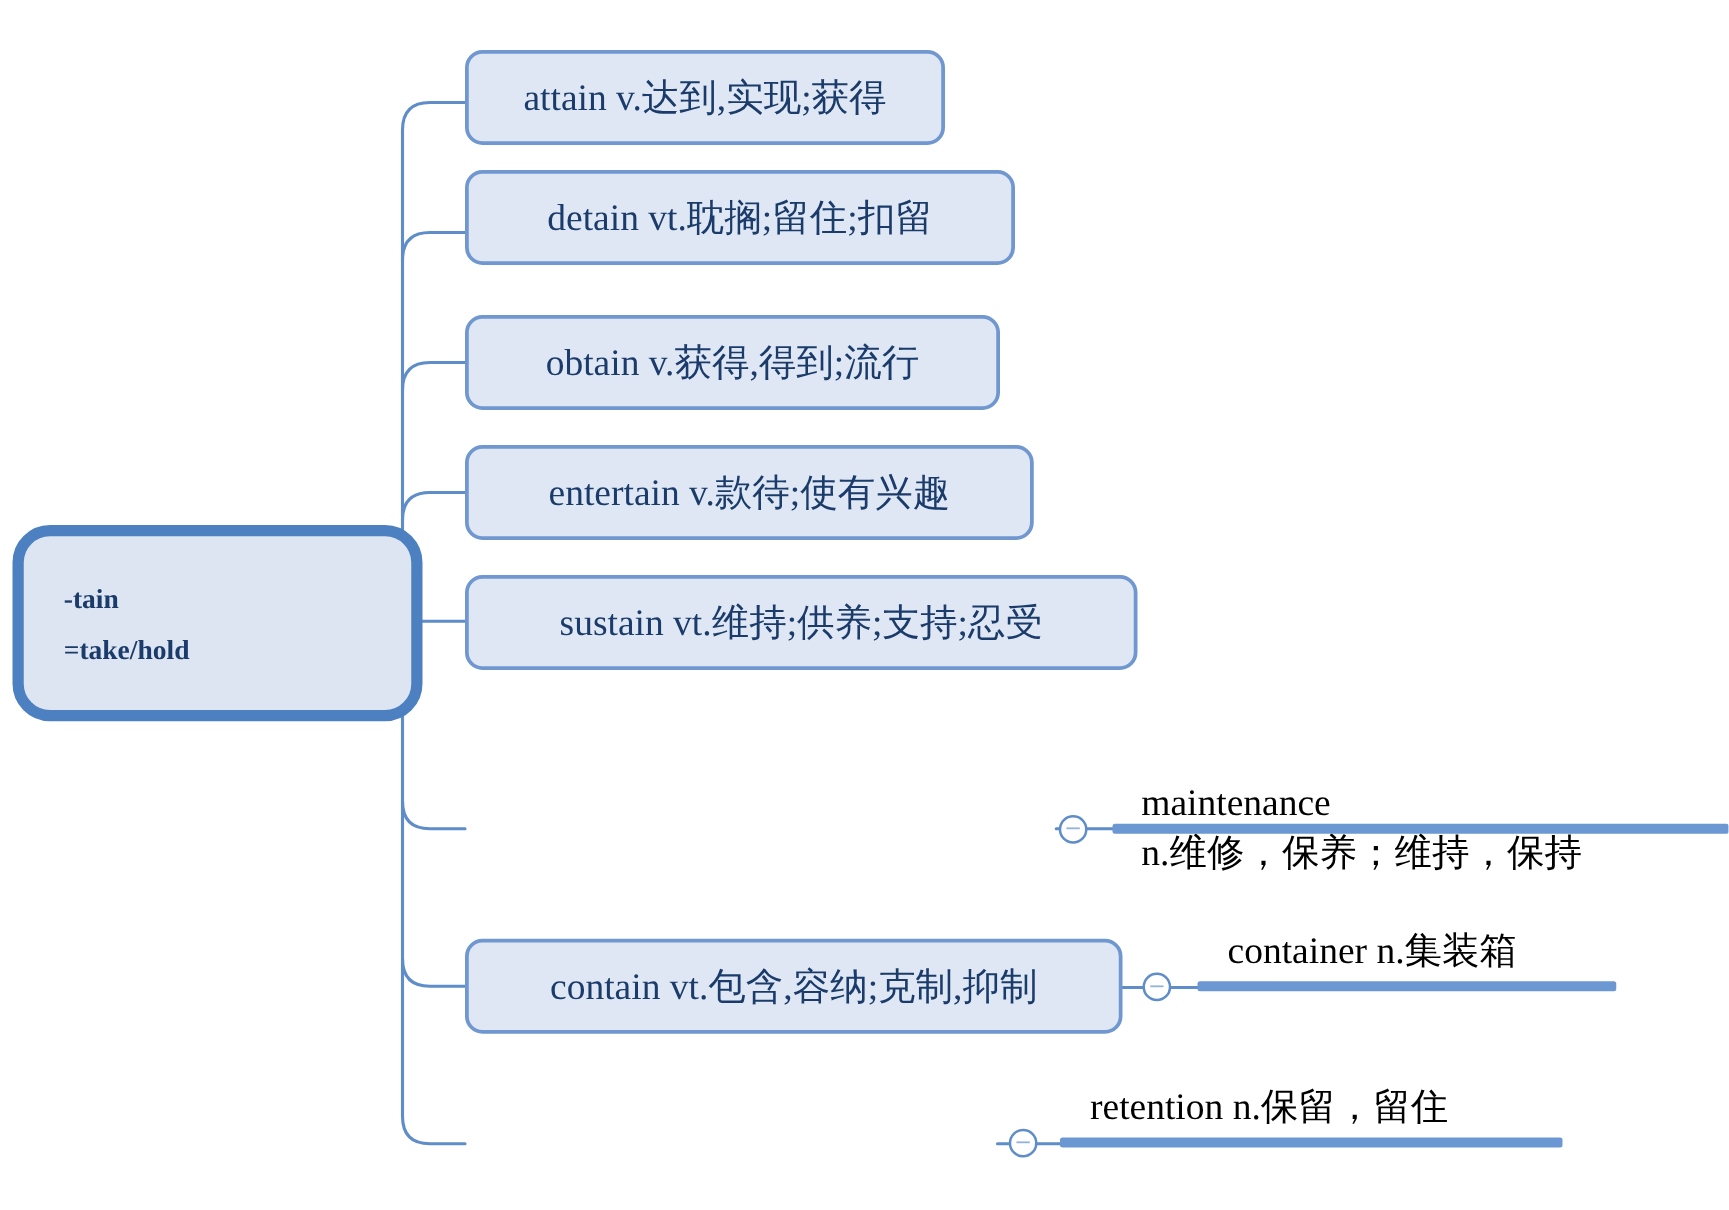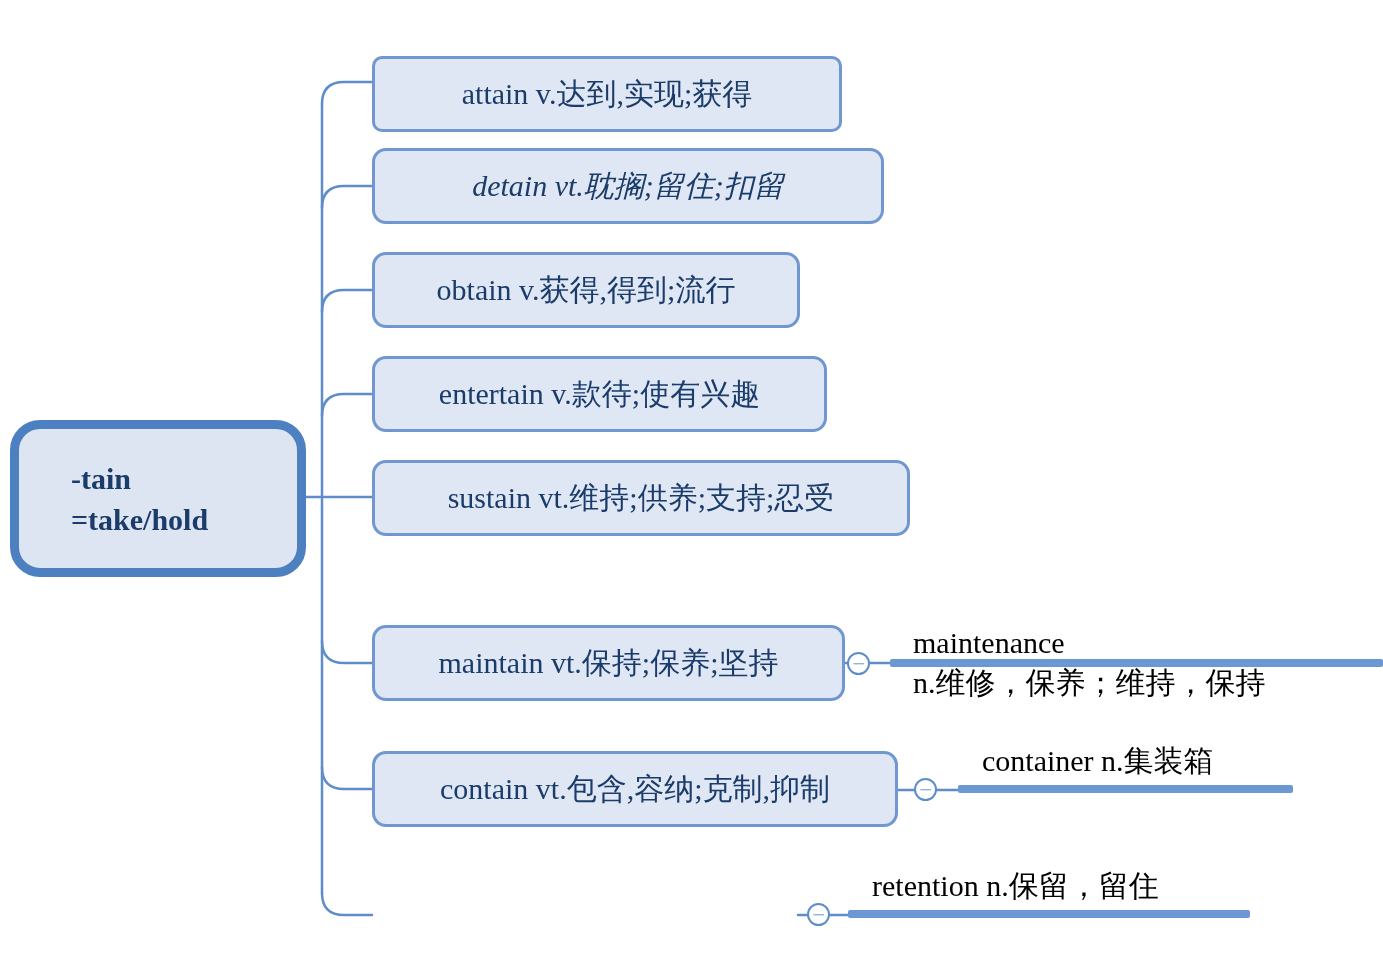--- a/index.html
+++ b/index.html
@@ -7,45 +7,45 @@
     position:relative;
     width:1383px;height:968px;
     background:#ffffff;
     font-family:"Liberation Serif","DejaVu Serif",serif;
     overflow:hidden;
   }
   svg.connectors{position:absolute;left:0;top:0;pointer-events:none;}
 
   
   .root-node{
-    position:absolute;left:10px;top:420px;width:296px;height:157px;
+    position:absolute;left:10px;top:420px;width:328px;height:157px;
     box-sizing:border-box;
     background:#dce5f1;
     border:9px solid #4d80c0;
     border-radius:30px;
     display:flex;flex-direction:column;justify-content:center;
-    padding-left:52px;
-    color:#1b3c6b;font-weight:bold;font-size:30px;line-height:41px;
+    padding-left:32px;
+    color:#1b3c6b;font-weight:bold;font-size:22px;line-height:41px;
     cursor:default;
   }
 
   
   .node{
     position:absolute;height:76px;
     box-sizing:border-box;
     background:#dee7f3;
     border:3.5px solid #7097cf;
     border-radius:14px;
     display:flex;align-items:center;justify-content:center;
     padding:0 24px;
     color:#1b3c6b;font-size:30px;white-space:nowrap;
     cursor:default;
   }
-  .n-attain   {left:372px;top:56px; width:470px;border-radius:10px;}
-  .n-detain   {left:372px;top:148px;width:512px;font-style:italic;}
+  .n-attain   {left:372px;top:40px; width:384px;}
+  .n-detain   {left:372px;top:136px;width:440px;}
   .n-obtain   {left:372px;top:252px;width:428px;}
   .n-entertain{left:372px;top:356px;width:455px;}
   .n-sustain  {left:372px;top:460px;width:538px;}
   .n-maintain {left:372px;top:625px;width:473px;}
   .n-contain  {left:372px;top:751px;width:526px;}
   .n-retain   {left:372px;top:877px;width:426px;}
 
   
   .toggle{
     position:absolute;width:23px;height:23px;box-sizing:border-box;
@@ -115,23 +115,20 @@
     </div>
   <div class="node n-obtain">
       <span>obtain v.获得,得到;流行</span>
     </div>
   <div class="node n-entertain">
       <span>entertain v.款待;使有兴趣</span>
     </div>
   <div class="node n-sustain">
       <span>sustain vt.维持;供养;支持;忍受</span>
     </div>
-  <div class="node n-maintain">
-      <span>maintain vt.保持;保养;坚持</span>
-    </div>
   <div class="node n-contain">
       <span>contain vt.包含,容纳;克制,抑制</span>
     </div>
 
   <div class="toggle t-maintain">
       <span>−</span>
     </div>
   <div class="toggle t-contain">
       <span>−</span>
     </div>

